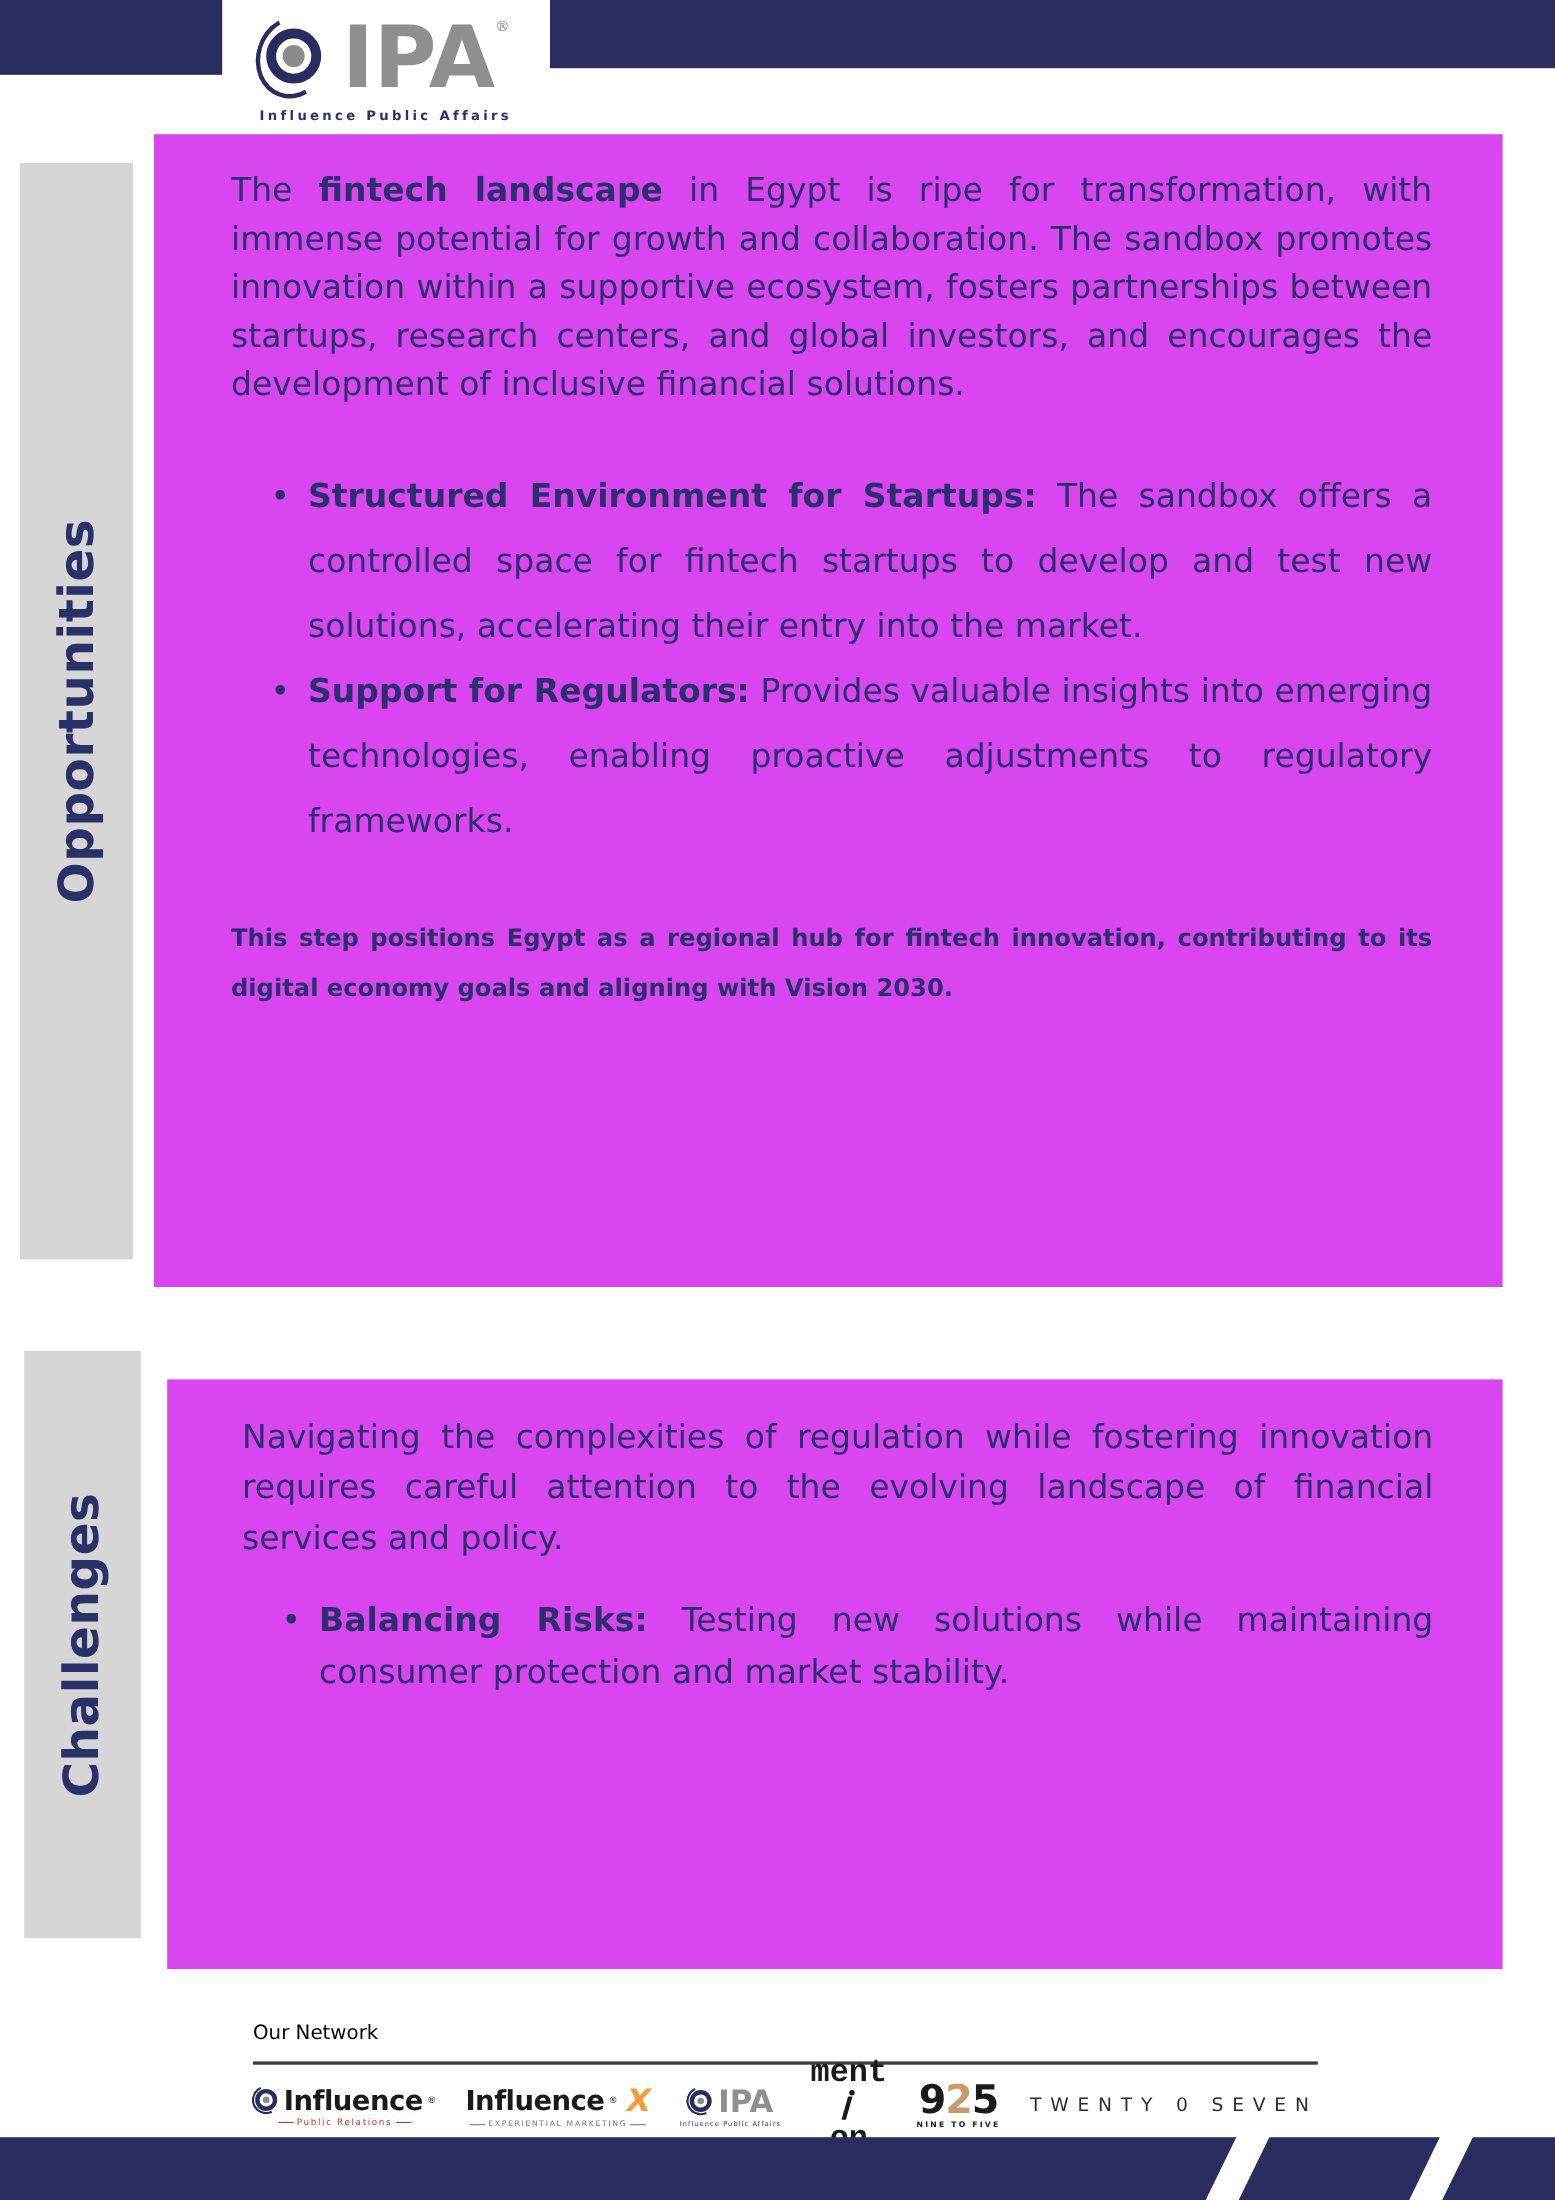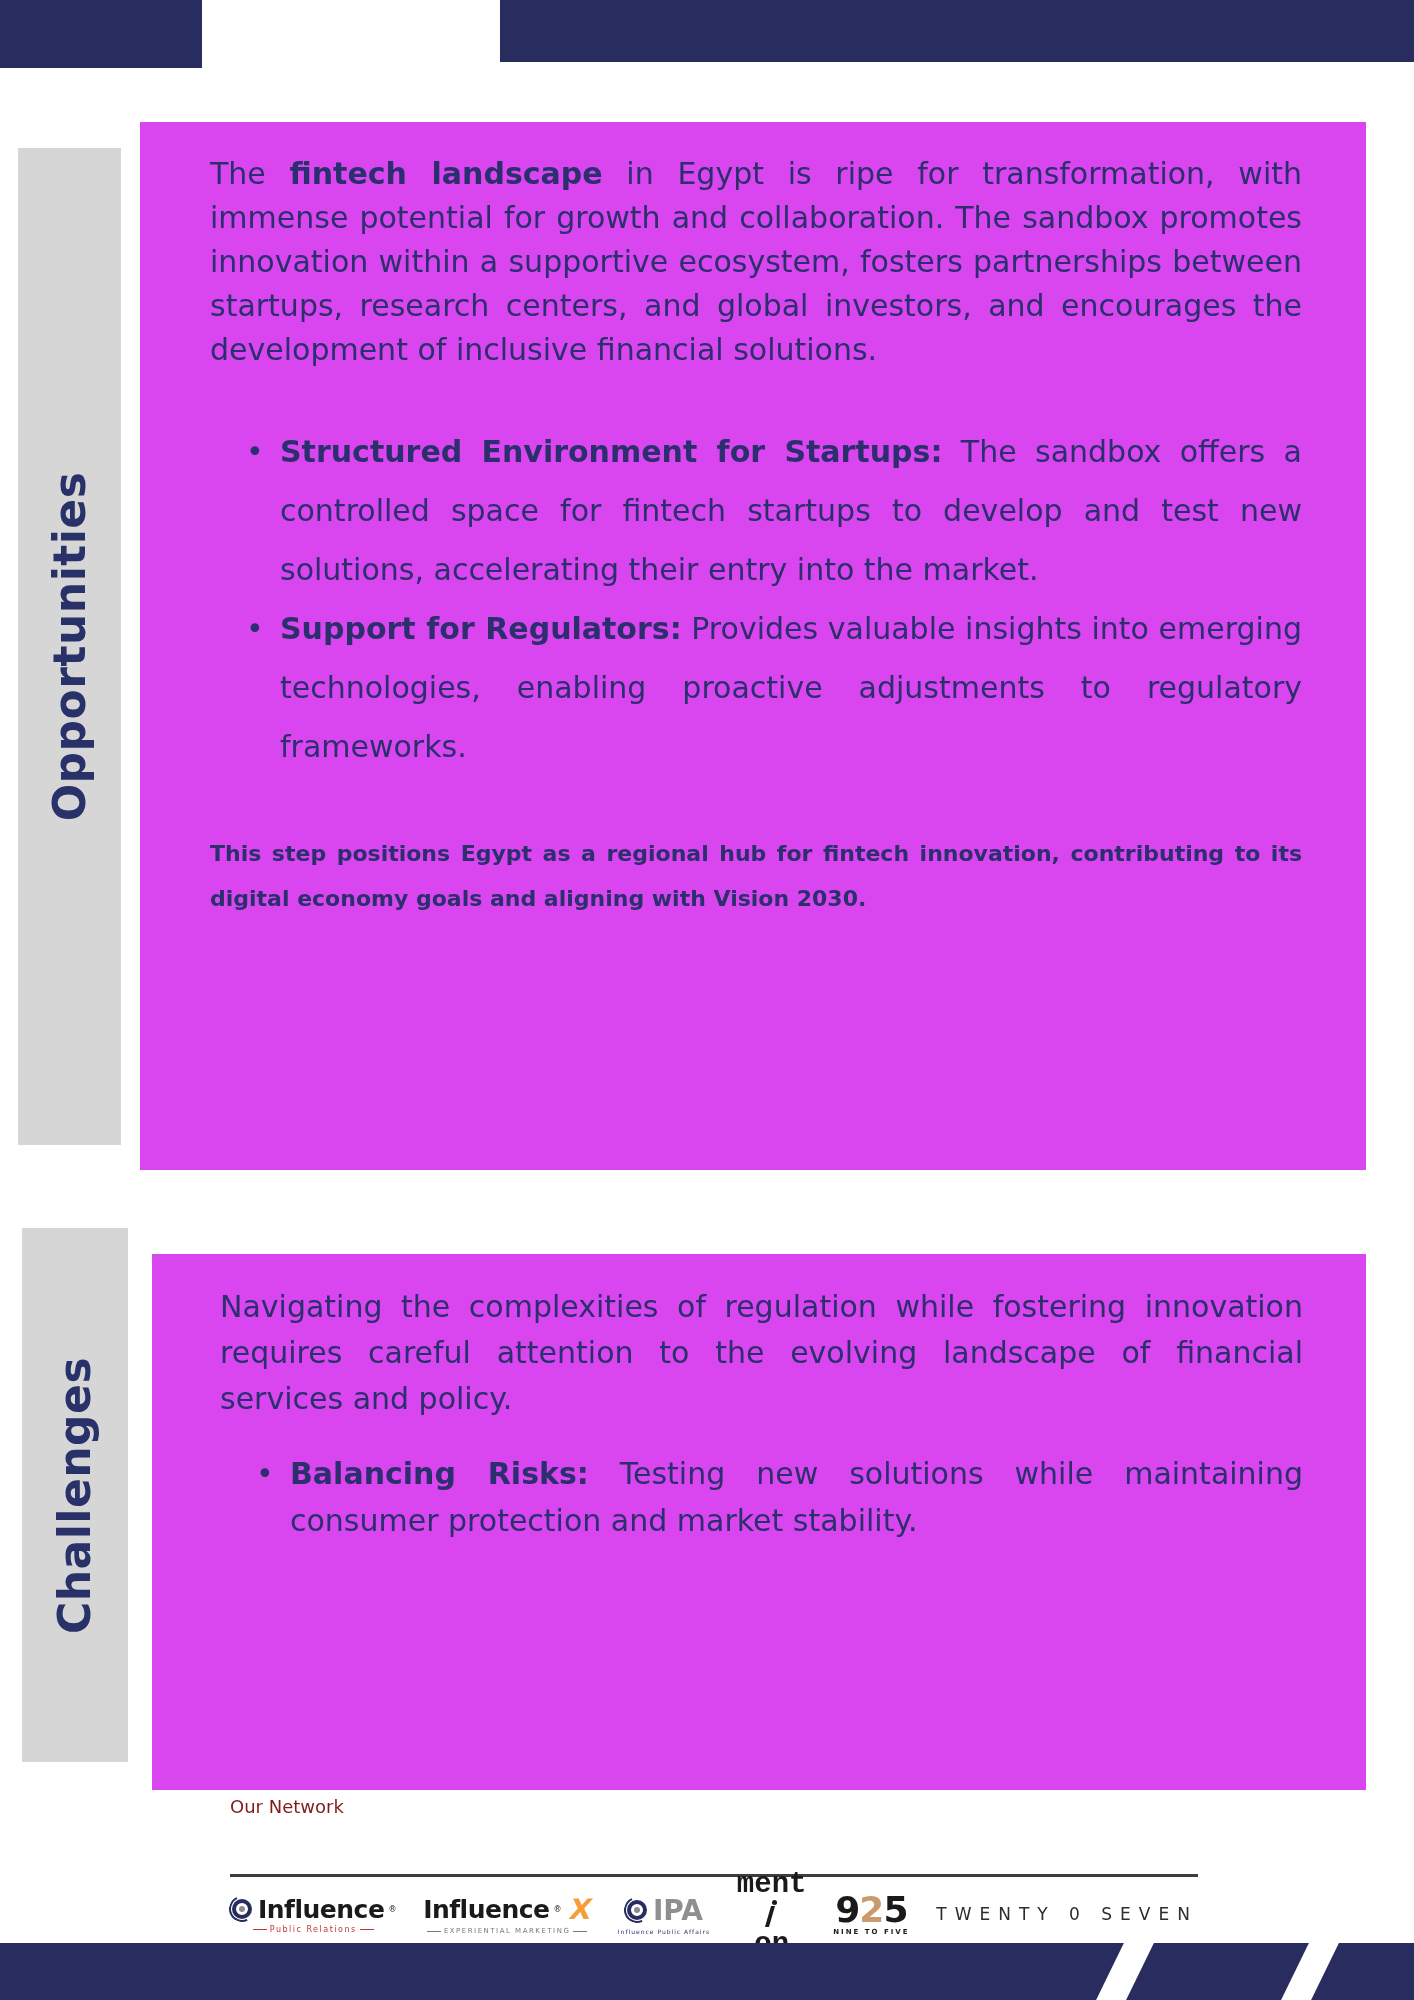--- a/index.html
+++ b/index.html
@@ -53,21 +53,21 @@
 
   ul.blts { list-style:none; margin:50px 0 0 36px; }
   ul.blts li { position:relative; padding-left:34px; }
   ul.blts li::before { content:"\2022"; position:absolute; left:0; top:0; }
   .blts-opp  { font-size:30px; line-height:59px; }
   .blts-cha  { font-size:30px; line-height:47px; margin-top:28px !important; }
   .blts-cha li + li { margin-top:60px; }
   .cha-intro { font-size:30px; line-height:46px; }
 
   
-  .network-label { position:absolute; left:230px; top:1796px; font-size:18px; color:#7f1d1d;
+  .network-label { position:absolute; left:230px; top:1838px; font-size:18px; color:#000000;
       font-family:"DejaVu Sans","Liberation Sans",sans-serif; }
   .network-rule { position:absolute; left:230px; top:1874px; width:968px; height:3px; background:#3d3d3d; }
   .network-logos { position:absolute; left:230px; top:1886px; width:968px; height:56px;
       display:flex; align-items:center; justify-content:space-between; }
 
   .lg { display:flex; flex-direction:column; align-items:center; color:#1a1a1a; }
   .lg-row { display:flex; align-items:center; gap:4px; }
 
   .mini-ipa-icon { position:relative; width:24px; height:24px; }
   .mini-ipa-icon .ring { position:absolute; inset:2px; border:4px solid #282c5e; border-radius:50%; background:#fff; }
@@ -106,20 +106,37 @@
   .seg-end  { left:1325px; width:180px; }
 </style>
 </head>
 <body>
 
 <div class="page">
 
   <div class="bar-top-left"></div>
   <div class="bar-top-right"></div>
 
+  <div class="logo">
+    <div class="logo-row">
+      <div class="ipa-icon">
+        <div class="swoosh1"></div>
+          <div class="ring"></div>
+          <div class="dot"></div>
+      </div>
+      <div>
+        <span class="ipa-word">IPA</span><span class="ipa-reg">®</span>
+      </div>
+    </div>
+    <div class="logo-tagline">
+      <span class="rule"></span>
+      <span class="tg">Influence Public Affairs</span>
+      <span class="rule"></span>
+    </div>
+  </div>
 
   <div class="side-bar side-opportunities">
     <span class="side-label">Opportunities</span>
   </div>
 
   <div class="panel panel-opportunities">
     <p class="intro p-just"><span>The </span><b>fintech landscape</b><span> in Egypt is ripe for transformation, with immense potential for growth and collaboration. The sandbox promotes innovation within a supportive ecosystem, fosters partnerships between startups, research centers, and global investors, and encourages the development of inclusive financial solutions.</span></p>
 
     <ul class="blts blts-opp p-just">
       <li class="blt"><b>Structured Environment for Startups:</b><span> The sandbox offers a controlled space for fintech startups to develop and test new solutions, accelerating their entry into the market.</span></li>

